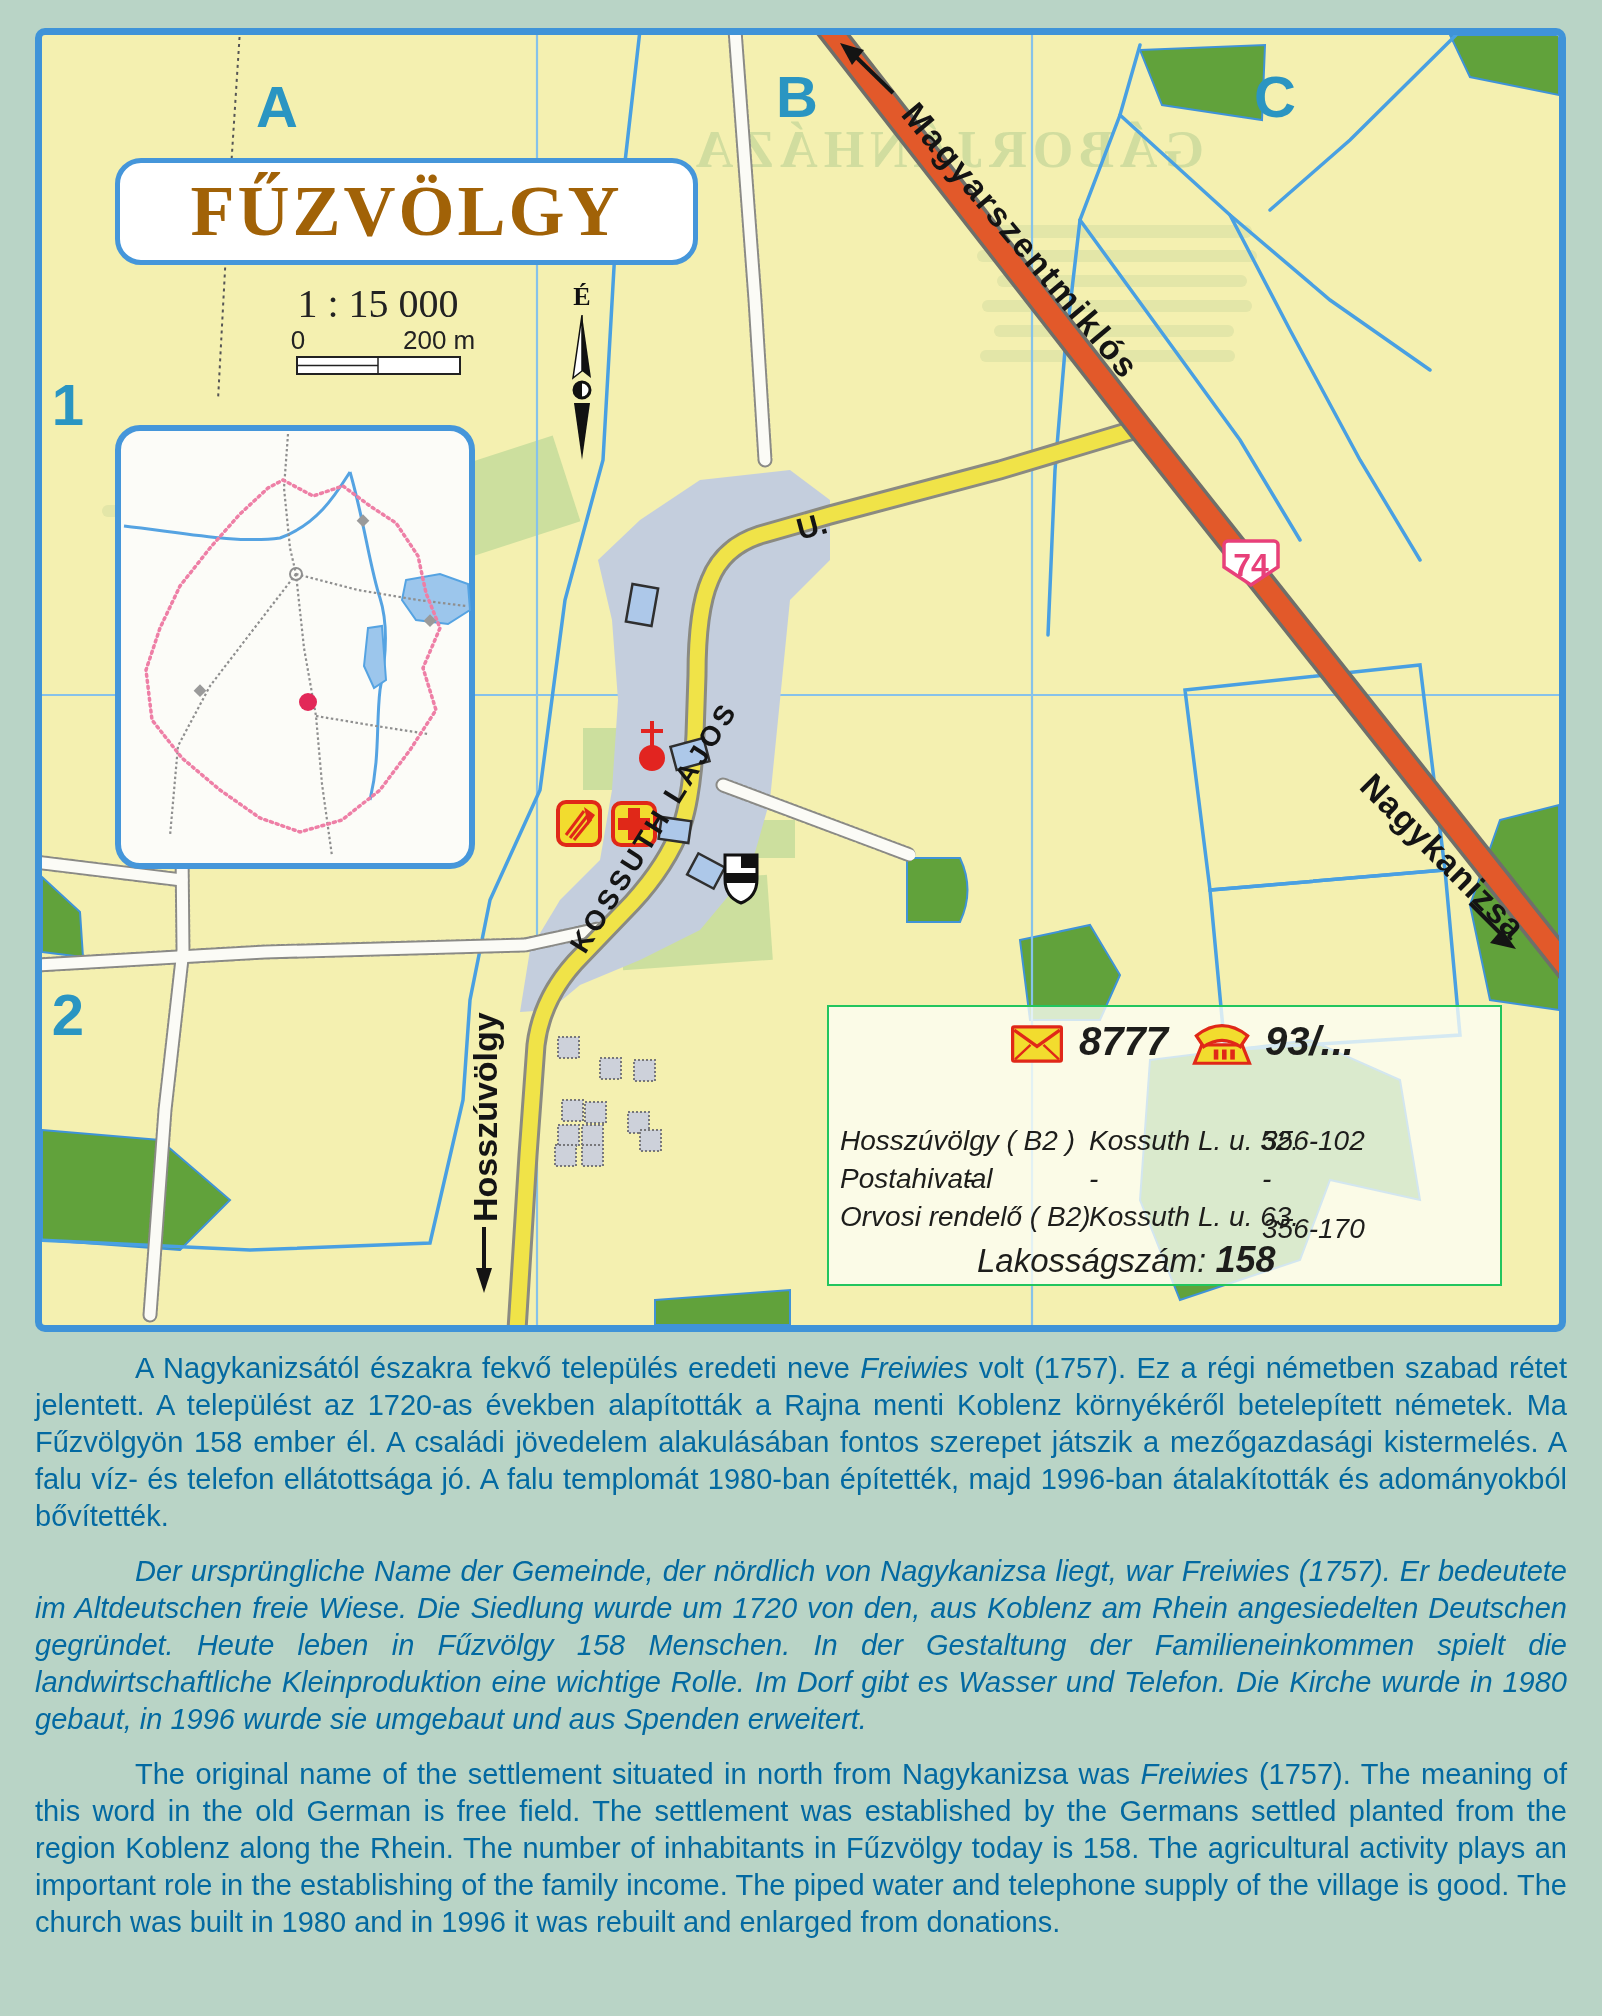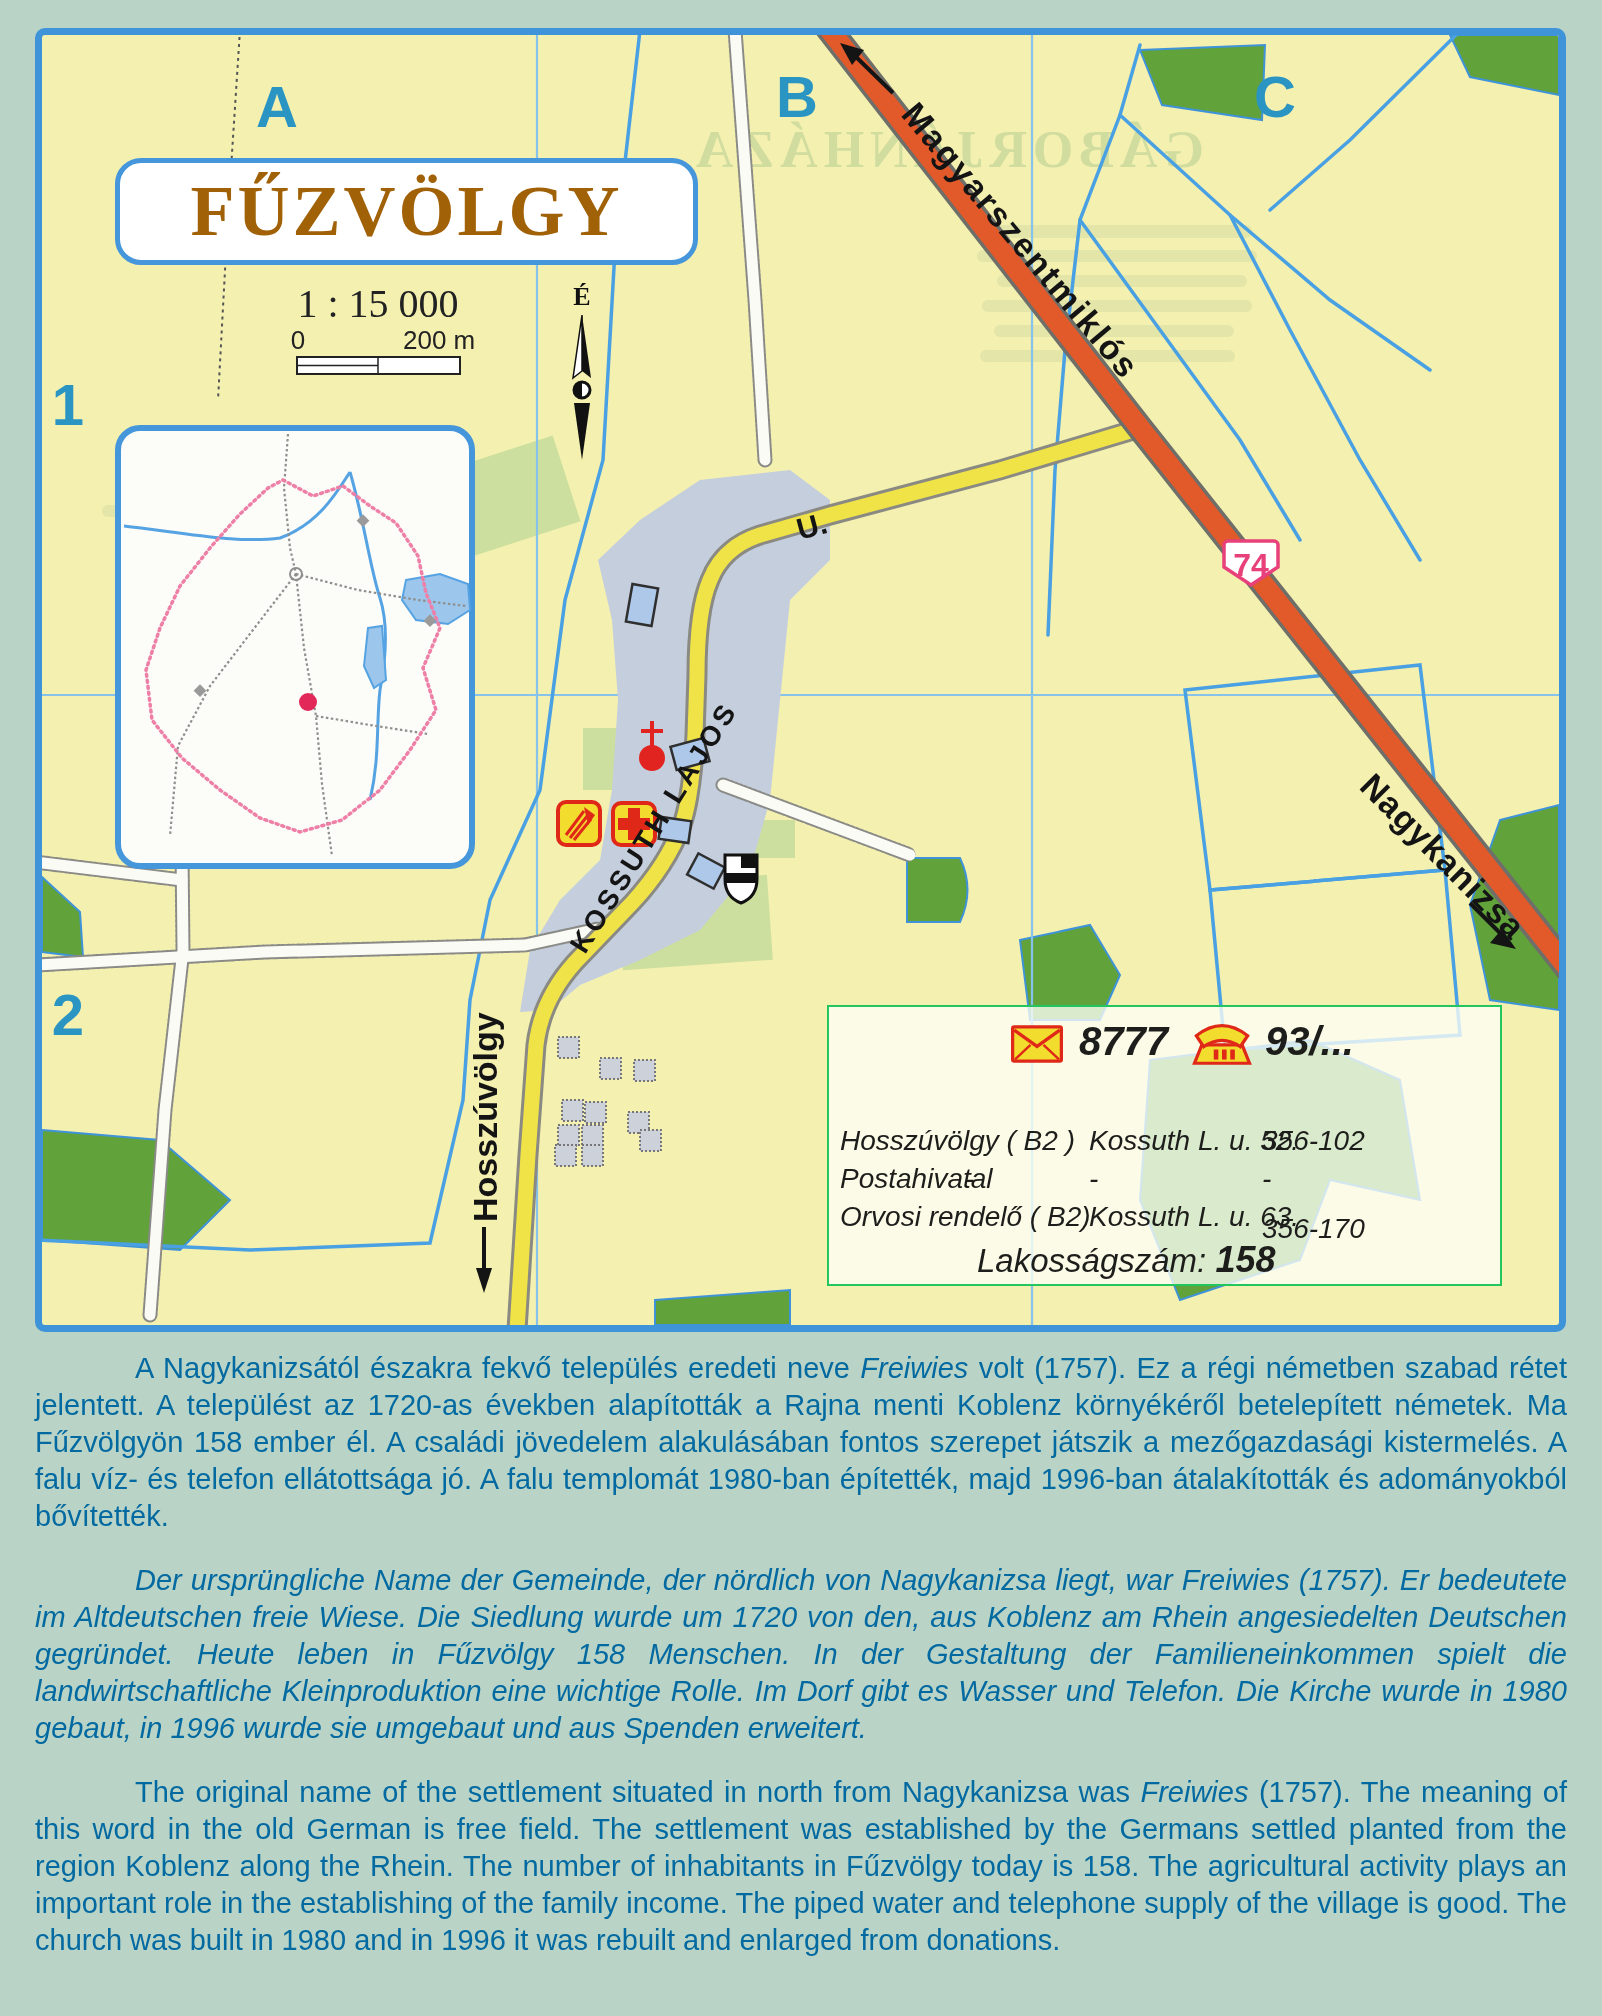--- a/index.html
+++ b/index.html
@@ -16,21 +16,21 @@
   .info-box{position:absolute;left:785px;top:970px;width:671px;height:277px;
         background:rgba(252,254,246,0.78);border:2px solid #22c55e;
         font-style:italic;color:#1d1d1b;}
   .info-box .abs{position:absolute;white-space:nowrap;}
   .postal{font-size:40px;font-weight:700;}
   .inforow{font-size:28px;}
   .pop{font-size:33px;}
   .pop b{font-size:36px;}
   .texts{position:absolute;left:35px;top:1350px;width:1532px;color:#0369a1;}
   .texts p{margin:0;font-size:29px;line-height:37px;text-align:justify;text-indent:100px;}
-  .texts p + p{margin-top:27px;}
+  .texts p + p{margin-top:18px;}
   .texts p.ital{font-style:italic;}
   text{font-family:"Liberation Sans",sans-serif;}
   .serif{font-family:"Liberation Serif",serif;}
 </style>
 </head>
 <body>
 
 <div class="page">
 
   <div class="map-frame">

